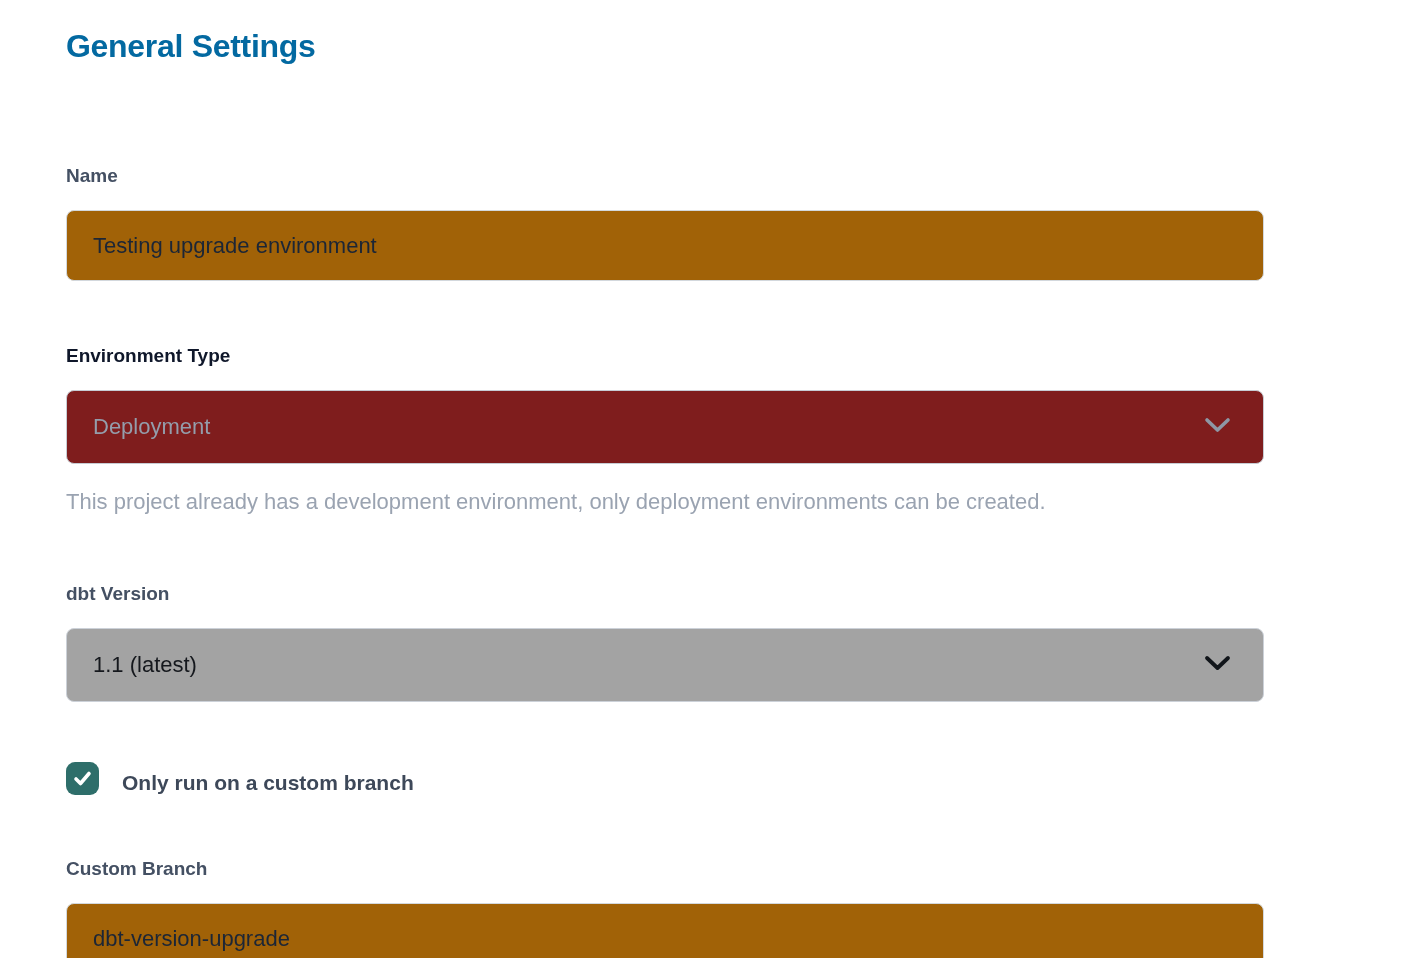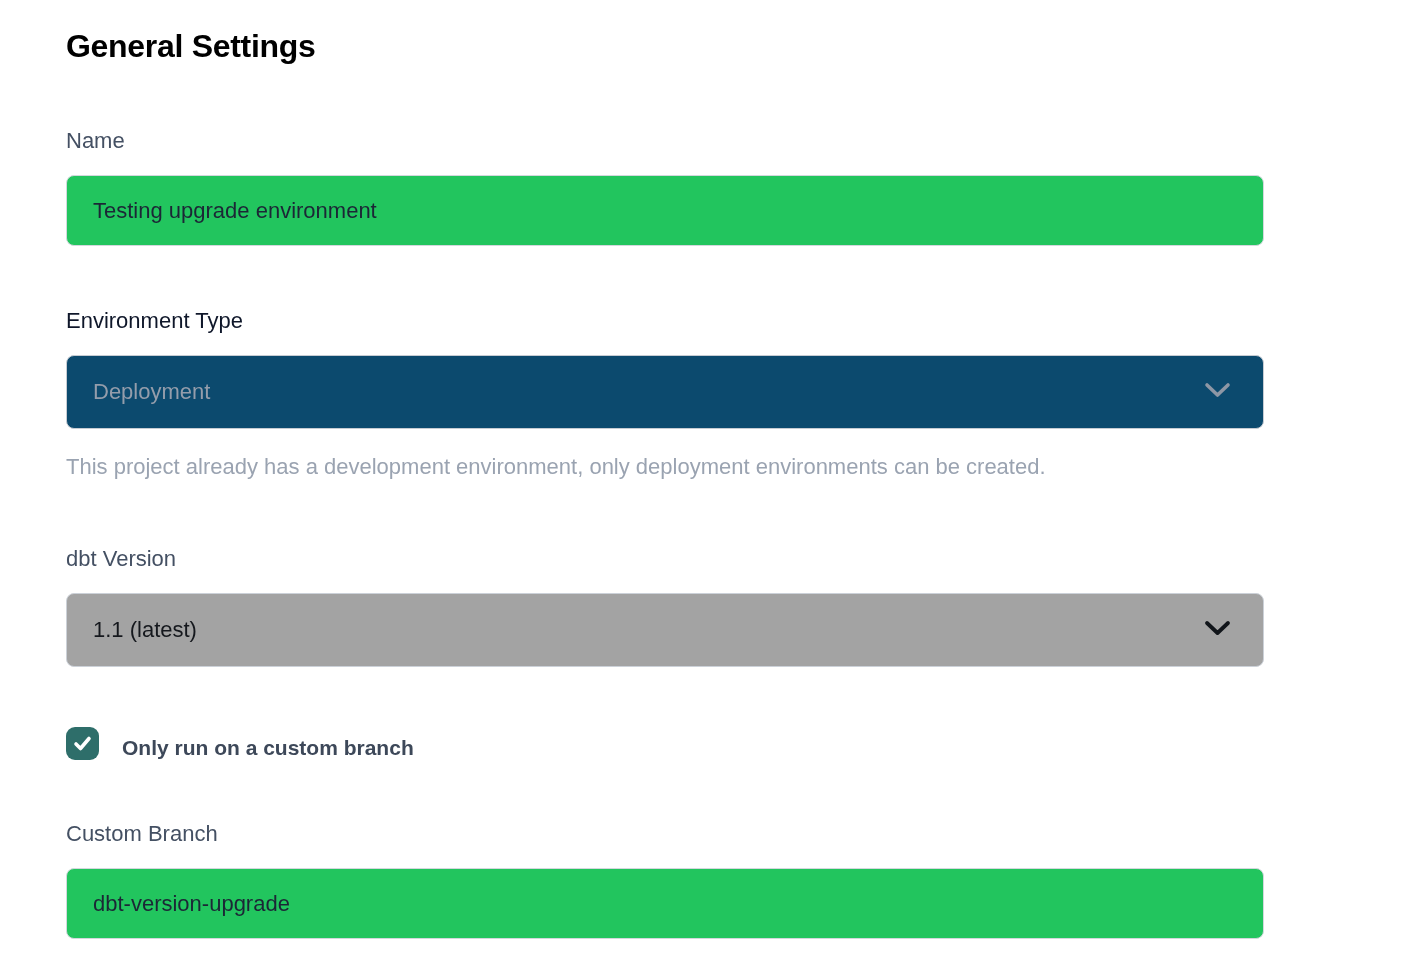--- a/index.html
+++ b/index.html
@@ -17,41 +17,41 @@
     position: relative;
   }
   .content {
     padding: 26px 0 0 66px;
     width: 1264px;
   }
   h1.page-title {
     font-size: 32px;
     line-height: 40px;
     font-weight: 700;
-    color: #000000;
-    margin: 0 0 63px 0;
+    color: #0369a1;
+    margin: 0 0 98px 0;
     letter-spacing: -0.3px;
   }
   .field { margin: 0; }
   .field-label {
     display: block;
-    font-size: 22px;
+    font-size: 19px;
     line-height: 23px;
-    font-weight: 400;
+    font-weight: 700;
     color: #445063;
     margin: 0 0 23px 0;
   }
   .field-label.disabled { color: #0f172a; }
   .text-input {
     display: block;
     width: 1198px;
     height: 71px;
     border: 1px solid #d3d8dd;
     border-radius: 8px;
-    background: #22c55e;
+    background: #a16207;
     padding: 0 26px;
     font-family: "Liberation Sans", sans-serif;
     font-size: 22px;
     color: #1c2636;
     outline: none;
   }
   .select-box {
     width: 1198px;
     height: 74px;
     border: 1px solid #ccd1d8;
@@ -59,21 +59,21 @@
     background: #a3a3a3;
     display: flex;
     align-items: center;
     justify-content: space-between;
     padding: 0 26px;
     font-size: 22px;
     color: #15181d;
     cursor: pointer;
   }
   .select-box.is-disabled {
-    background: #0c4a6e;
+    background: #7f1d1d;
     border-color: #c7ccd3;
     color: #949dab;
     cursor: default;
   }
   .select-box .chevron { flex: 0 0 auto; margin-right: 6px; }
   .helper-text {
     font-size: 22px;
     line-height: 28px;
     color: #9aa3b1;
     margin: 24px 0 0 0;

